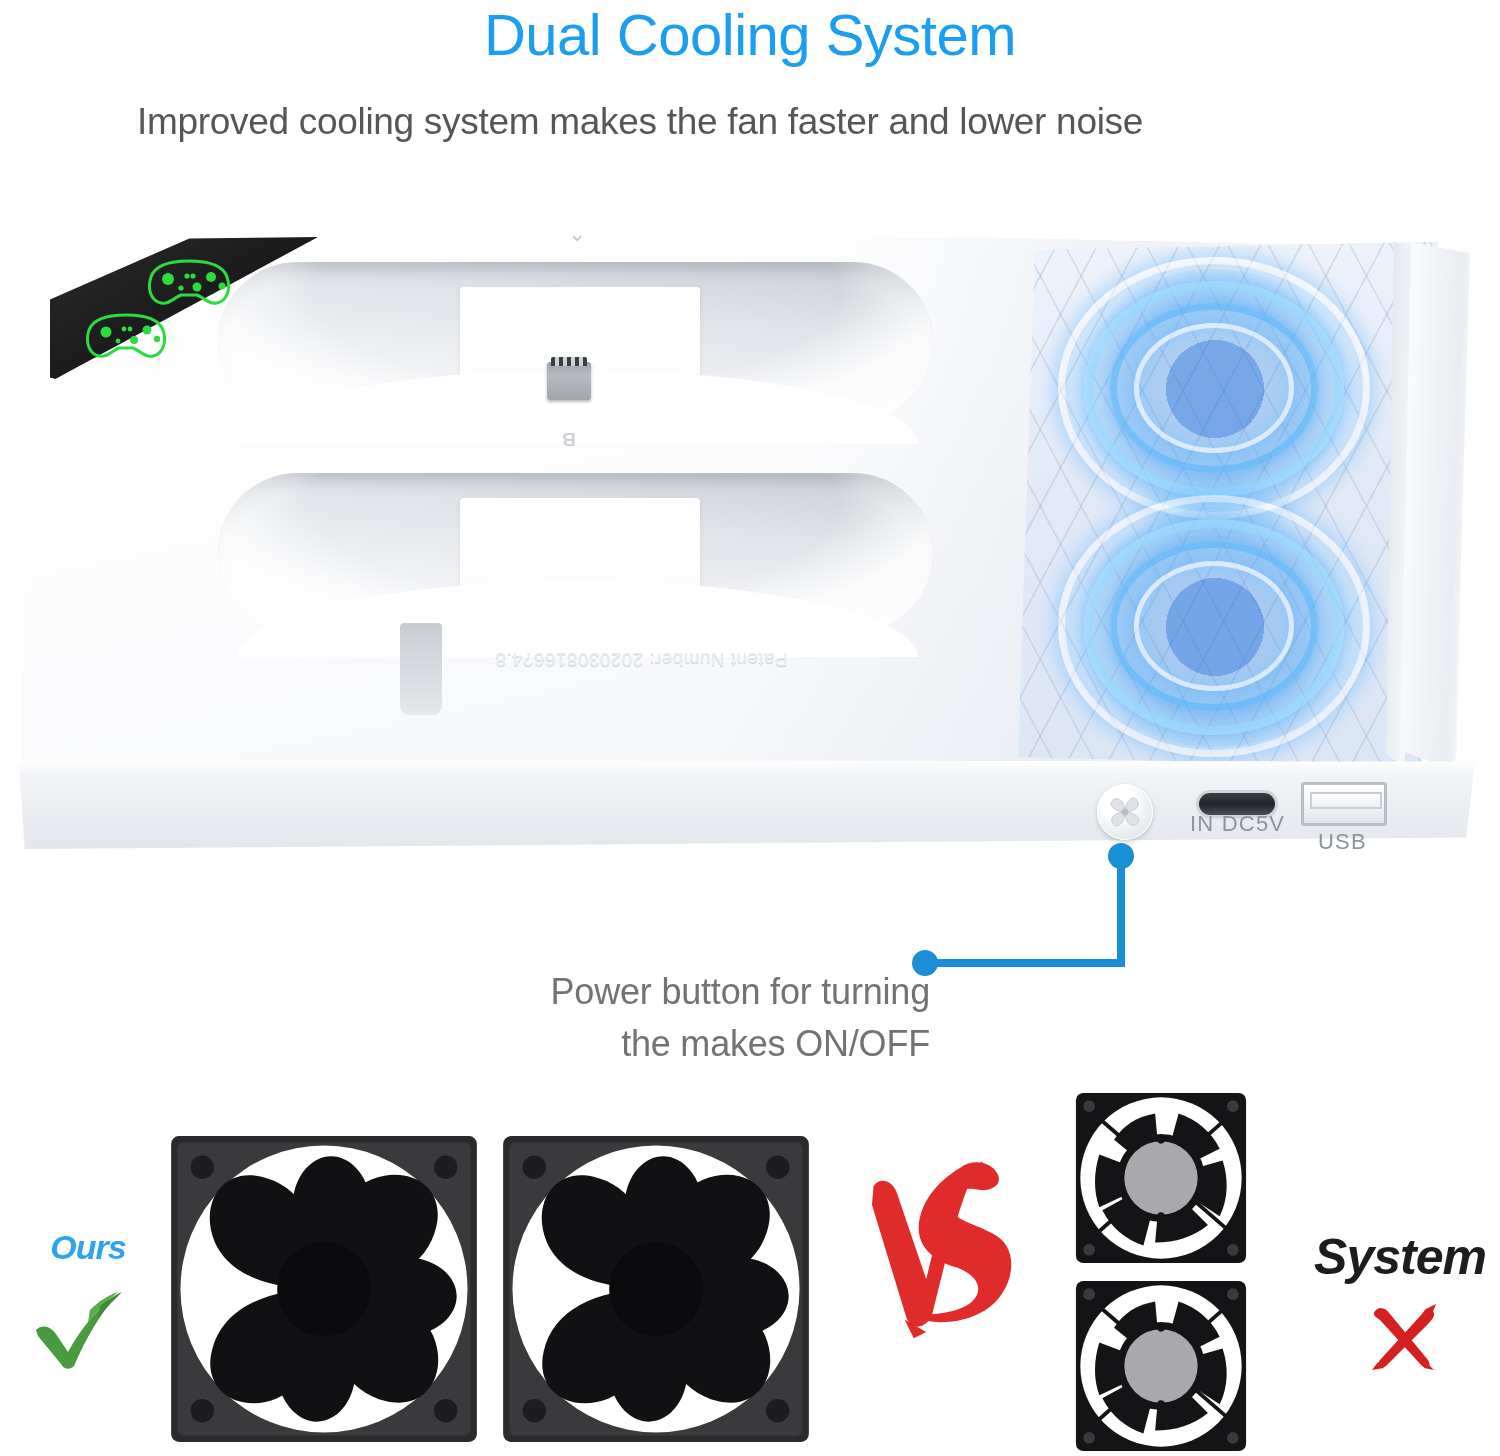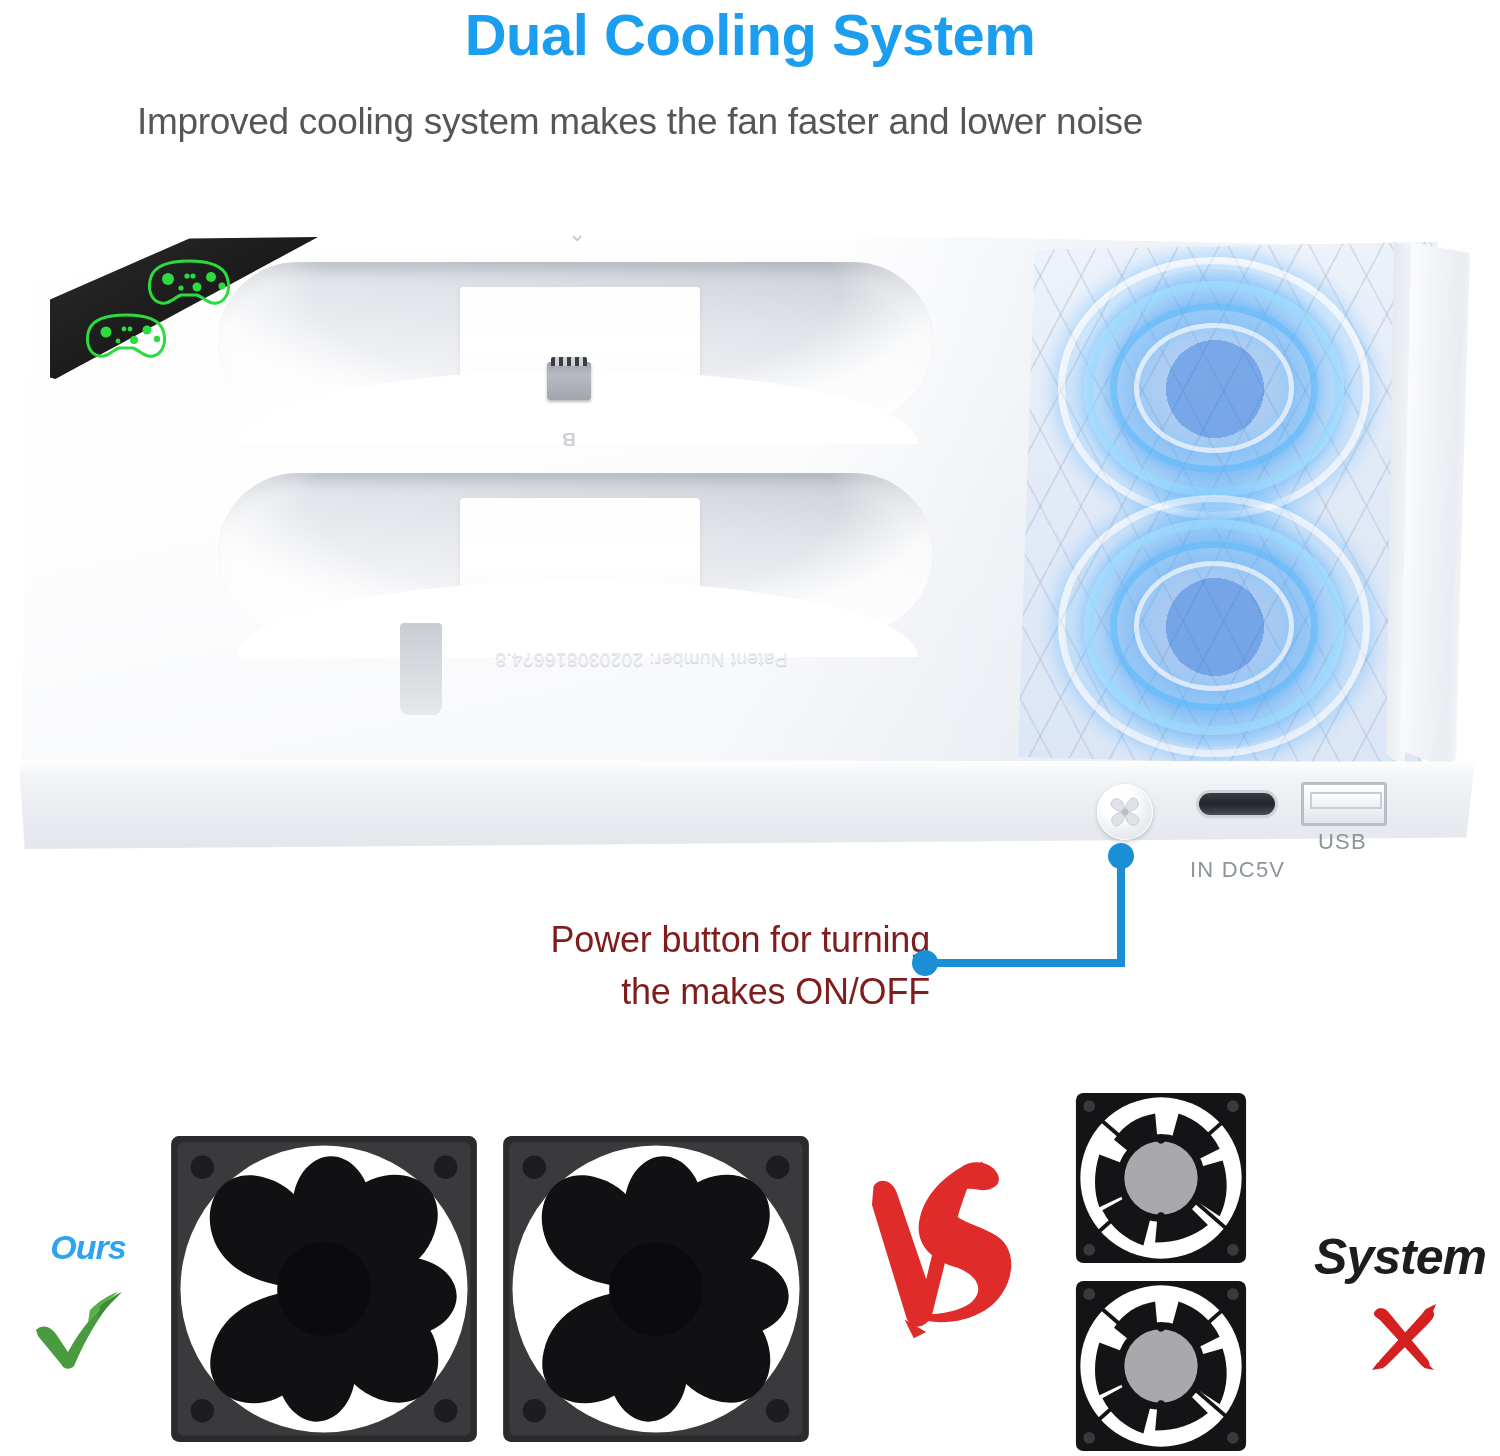--- a/index.html
+++ b/index.html
@@ -8,21 +8,21 @@
     background: #ffffff;
     font-family: "Liberation Sans", sans-serif;
     overflow: hidden;
   }
   .page { position: relative; width: 1500px; height: 1456px; background: #fff; }
 
   
   .title {
     position: absolute; top: 2px; left: 0; width: 1500px;
     text-align: center;
-    font-size: 58px; font-weight: bold; letter-spacing: -0.5px;
+    font-size: 58px; font-weight: normal; letter-spacing: -0.5px;
     color: #1B9DF0; line-height: 1.15;
   }
   .subtitle {
     position: absolute; top: 100px; left: 0; width: 1280px;
     text-align: center;
     font-size: 37px; font-weight: 400; letter-spacing: -0.3px;
     color: #565656; line-height: 1.2;
   }
 
   
@@ -187,22 +187,22 @@
     background: linear-gradient(180deg,#fdfdfe,#eceef2);
     border:2px solid #c8ccd3;
   }
   .port-label {
     position:absolute; color:#8e949d; font-size:22px; letter-spacing:1.2px;
     font-family:"Liberation Sans", sans-serif; white-space:nowrap;
   }
 
   
   .callout-text {
-    position:absolute; left:370px; top:914px; width:560px;
-    color:#7f1d1d; font-size:36px; line-height:1.45; text-align:right;
+    position:absolute; left:370px; top:966px; width:560px;
+    color:#737373; font-size:36px; line-height:1.45; text-align:right;
     letter-spacing:-0.2px;
   }
   .leader { position:absolute; background:#1B8FD6; }
   .leader-dot {
     position:absolute; width:26px; height:26px; border-radius:50%;
     background:#1B8FD6;
   }
 
   
   .compare { position:absolute; left:0; top:1060px; width:1500px; height:396px; }
@@ -317,21 +317,21 @@
           <path d="M28 28 C28 18 22 12 16 16 C11 20 16 27 28 28 Z"></path>
           <path d="M28 28 C38 28 44 22 40 16 C36 11 29 16 28 28 Z"></path>
           <path d="M28 28 C28 38 34 44 40 40 C45 36 40 29 28 28 Z"></path>
           <path d="M28 28 C18 28 12 34 16 40 C20 45 27 40 28 28 Z"></path>
         </g>
         <circle cx="28" cy="28" r="3.4" fill="#b9bec6"></circle>
       </svg>
     </div>
 
     <div class="port-usbc" style="left:1199px; top:578px; width:76px; height:22px;"></div>
-    <div class="port-label" style="left:1190px; top:642px;text-align:center;">IN DC5V</div>
+    <div class="port-label" style="left:1190px; top:596px;text-align:center;">IN DC5V</div>
 
     <div class="port-usba" style="left:1301px; top:567px; width:86px; height:44px;"></div>
     <div class="port-label" style="left:1318px; top:614px;">USB</div>
   </div>
 
   <div class="callout-text">
     <div>Power button for turning</div>
     <div>the makes ON/OFF</div>
   </div>
   <div class="leader-dot" style="left:912px; top:950px;"></div>

